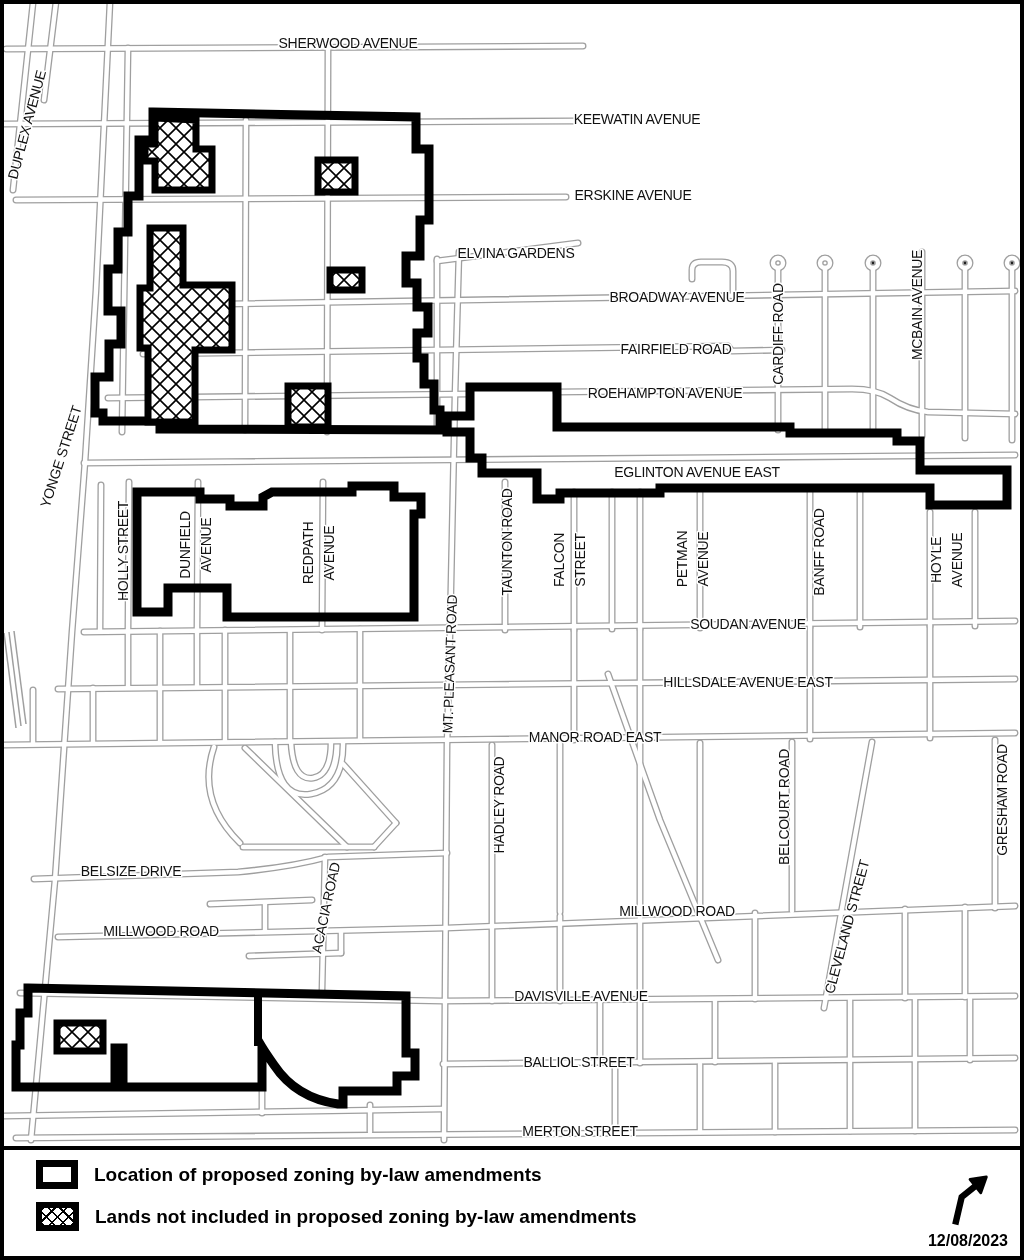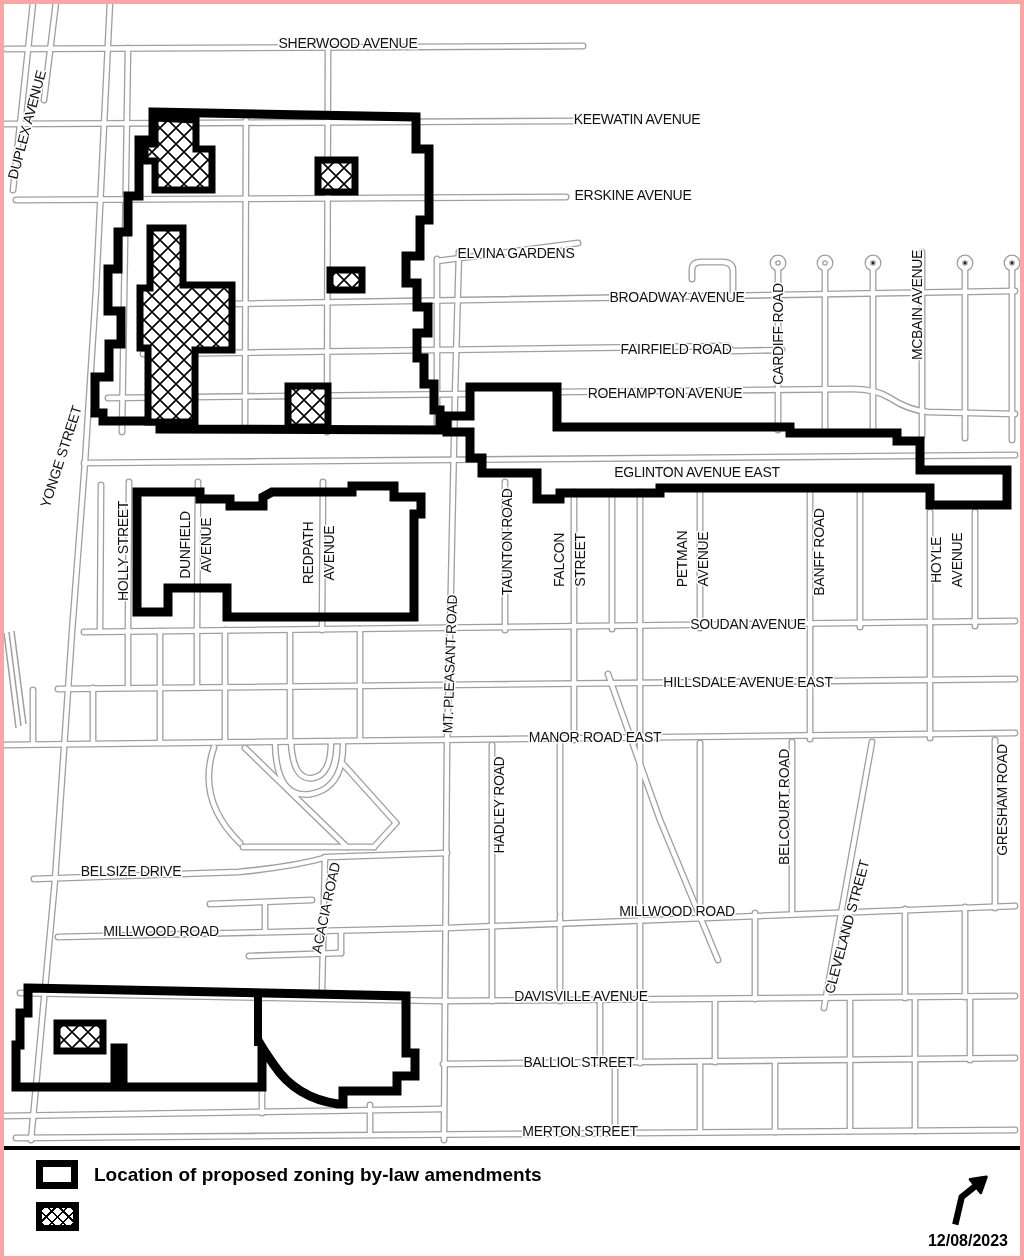--- a/index.html
+++ b/index.html
@@ -1,18 +1,18 @@
 <!DOCTYPE html>
 <html><head>
 <meta charset="utf-8">
 <style>
   html,body{margin:0;padding:0;background:#888;}
   .frame{
     position:relative;width:1024px;height:1260px;background:#fff;
-    box-sizing:border-box;border:4px solid #fca5a5;overflow:hidden;
+    box-sizing:border-box;border:4px solid #000000;overflow:hidden;
     font-family:"Liberation Sans", sans-serif;
   }
   svg.map{display:block;}
   
   #roads path, #roads circle{fill:none;stroke:#9f9f9f;stroke-width:7;stroke-linecap:round;stroke-linejoin:round;}
   .roads-fill path, .roads-fill circle{fill:none;stroke:#ffffff;stroke-width:4.4;stroke-linecap:round;stroke-linejoin:round;}
   #thin-lines path{fill:none;stroke:#9f9f9f;stroke-width:1.5;}
   #bulb-dots circle{fill:#222;stroke:none;}
   .zone{fill:none;stroke:#000;stroke-width:9;stroke-linejoin:miter;}
   .zone-divider{fill:none;stroke:#000;stroke-width:8;}
@@ -352,20 +352,21 @@
       </g>
   </svg>
 
   <div class="legend">
     <div class="legend-row r1">
       <div class="swatch"></div>
       <div class="legend-label">Location of proposed zoning by-law amendments</div>
     </div>
     <div class="legend-row r2">
       <div class="swatch hatched"></div>
+      <div class="legend-label">Lands not included in proposed zoning by-law amendments</div>
     </div>
     <svg class="north" viewBox="0 0 70 70">
       <path d="M20,64 L27,34 L42,22" fill="none" stroke="#000" stroke-width="7"></path>
       <path d="M54,12 L47.9,29.4 L36.1,14.6 Z" fill="#000" stroke="#000" stroke-width="3" stroke-linejoin="round"></path>
     </svg>
     <div class="map-date">12/08/2023</div>
   </div>
 </div>
 
 </body></html>

